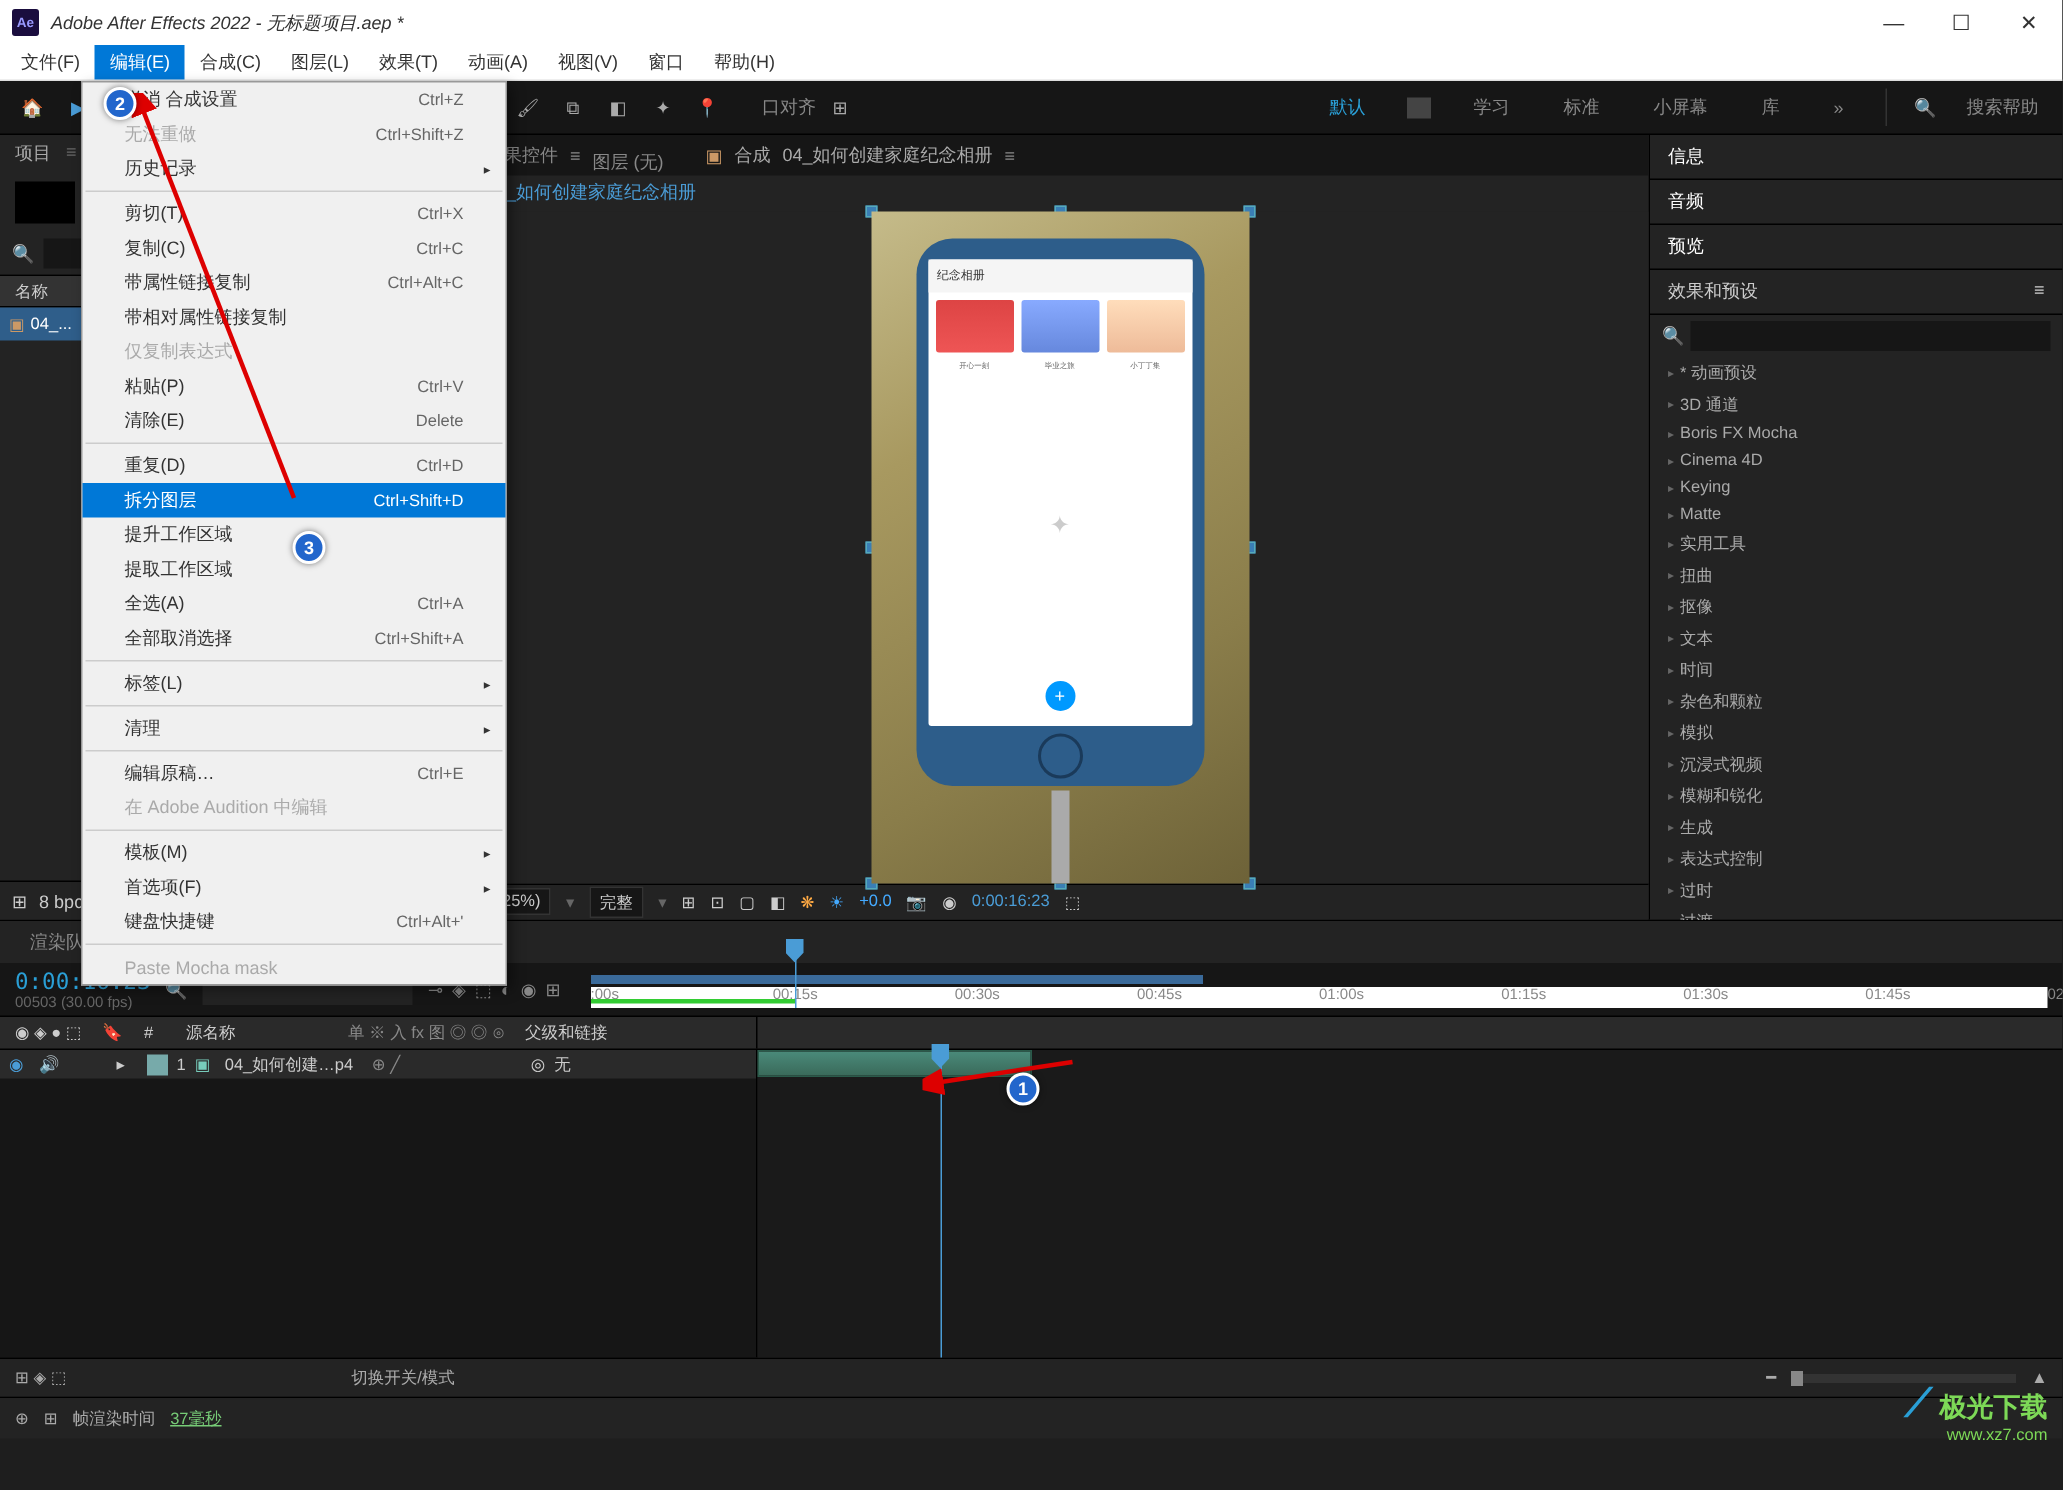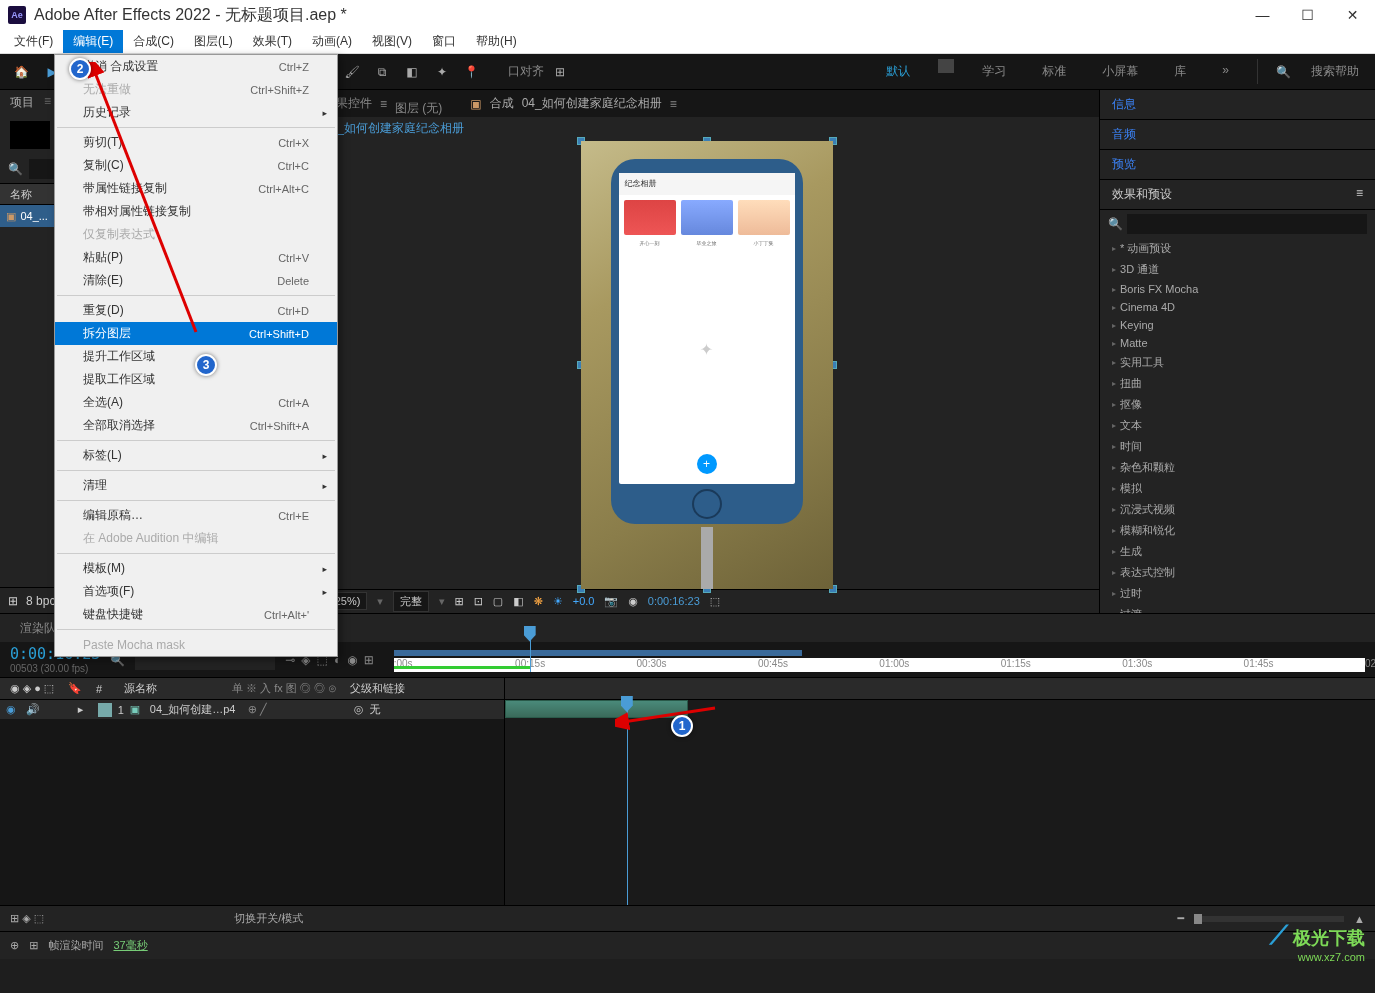--- a/index.html
+++ b/index.html
@@ -1,33 +1,33 @@
 <!DOCTYPE html>
 <html><head>
   <meta charset="utf-8">
   <style>
     * { margin: 0; padding: 0; box-sizing: border-box; font-family: "Microsoft YaHei", "Segoe UI", sans-serif; }
     body { background: #1e1e1e; color: #ccc; width: 1375px; height: 993px; overflow: hidden; position: relative; font-size: 12px; }
     
     
     .titlebar { height: 30px; background: #fff; display: flex; align-items: center; padding: 0 8px; color: #333; position: relative; }
     .titlebar .ae-icon { width: 18px; height: 18px; background: #1a0d3e; color: #9999ff; display: inline-flex; align-items: center; justify-content: center; font-size: 9px; font-weight: bold; margin-right: 8px; border-radius: 2px; }
-    .titlebar .title-text { font-size: 16px; }
+    .titlebar .title-text { font-size: 12px; font-style: italic; }
     .window-controls { position: absolute; right: 0; top: 0; display: flex; }
     .window-controls span { width: 45px; height: 30px; display: flex; align-items: center; justify-content: center; cursor: pointer; font-size: 14px; }
     
     
     .menubar { height: 24px; background: #fff; display: flex; align-items: center; padding: 0 4px; border-bottom: 1px solid #ddd; color: #333; }
     .menubar .menu-item { padding: 3px 10px; cursor: pointer; font-size: 12px; }
     .menubar .menu-item.active { background: #0078d7; color: #fff; }
     
     
     .toolbar { height: 36px; background: #161616; display: flex; align-items: center; padding: 0 8px; border-bottom: 1px solid #000; gap: 2px; }
     .tool-btn { width: 28px; height: 28px; display: flex; align-items: center; justify-content: center; color: #aaa; cursor: pointer; }
-    .workspace-tabs { margin-left: auto; display: flex; gap: 20px; align-items: flex-start; font-size: 12px; }
+    .workspace-tabs { margin-left: auto; display: flex; gap: 20px; align-items: center; font-size: 12px; }
     .workspace-tabs span { color: #888; cursor: pointer; padding: 4px 8px; }
     .workspace-tabs span.active { color: #2a9fd6; }
     .workspace-tabs .search-help { display: flex; align-items: center; gap: 4px; border-left: 1px solid #333; padding-left: 10px; }
     
     
     .main-area { display: flex; height: 523px; }
     
     
     .left-panel { width: 314px; background: #232323; border-right: 1px solid #000; display: flex; flex-direction: column; }
     .left-panel .proj-header { display: flex; padding: 4px 10px; gap: 10px; font-size: 12px; color: #aaa; }
@@ -69,21 +69,21 @@
     .phone-body { flex: 1; display: flex; align-items: center; justify-content: center; color: #ccc; font-size: 16px; }
     .phone-fab { width: 20px; height: 20px; background: #09f; border-radius: 50%; margin: 0 auto 10px; color: #fff; display: flex; align-items: center; justify-content: center; font-size: 12px; }
     .phone-home { width: 30px; height: 30px; border: 2px solid #1a3a5a; border-radius: 50%; position: absolute; bottom: 5px; left: 50%; margin-left: -15px; }
     .phone-stand { position: absolute; bottom: 0; left: 50%; width: 12px; height: 62px; background: #aaa; transform: translateX(-50%); }
     
     .comp-footer { height: 28px; background: #232323; display: flex; align-items: center; padding: 0 10px; gap: 10px; border-top: 1px solid #000; font-size: 11px; }
     .comp-footer select, .comp-footer .sel { background: #161616; border: 1px solid #333; color: #ccc; padding: 2px 6px; font-size: 11px; }
     
     
     .right-panels { width: 276px; background: #232323; border-left: 1px solid #000; display: flex; flex-direction: column; }
-    .right-panel-tab { padding: 6px 12px; font-size: 12px; color: #3b82f6; border-bottom: 1px solid #000; cursor: pointer; }
+    .right-panel-tab { padding: 6px 12px; font-size: 12px; color: #ffffff; border-bottom: 1px solid #000; cursor: pointer; }
     .effects-header { padding: 6px 12px; font-size: 12px; display: flex; justify-content: space-between; border-bottom: 1px solid #000; }
     .effects-search { padding: 4px 8px; display: flex; align-items: center; gap: 4px; }
     .effects-search input { flex: 1; background: #161616; border: none; height: 20px; }
     .effects-list { flex: 1; overflow: auto; }
     .effects-item { padding: 3px 12px; font-size: 11px; color: #aaa; cursor: pointer; display: flex; align-items: center; gap: 4px; }
     .effects-item::before { content: '▸'; font-size: 8px; color: #666; }
     
     
     .timeline-area { height: 318px; background: #161616; border-top: 1px solid #000; display: flex; flex-direction: column; }
     .timeline-tabs { height: 28px; display: flex; align-items: center; padding: 0 10px; gap: 4px; font-size: 12px; background: #232323; }

